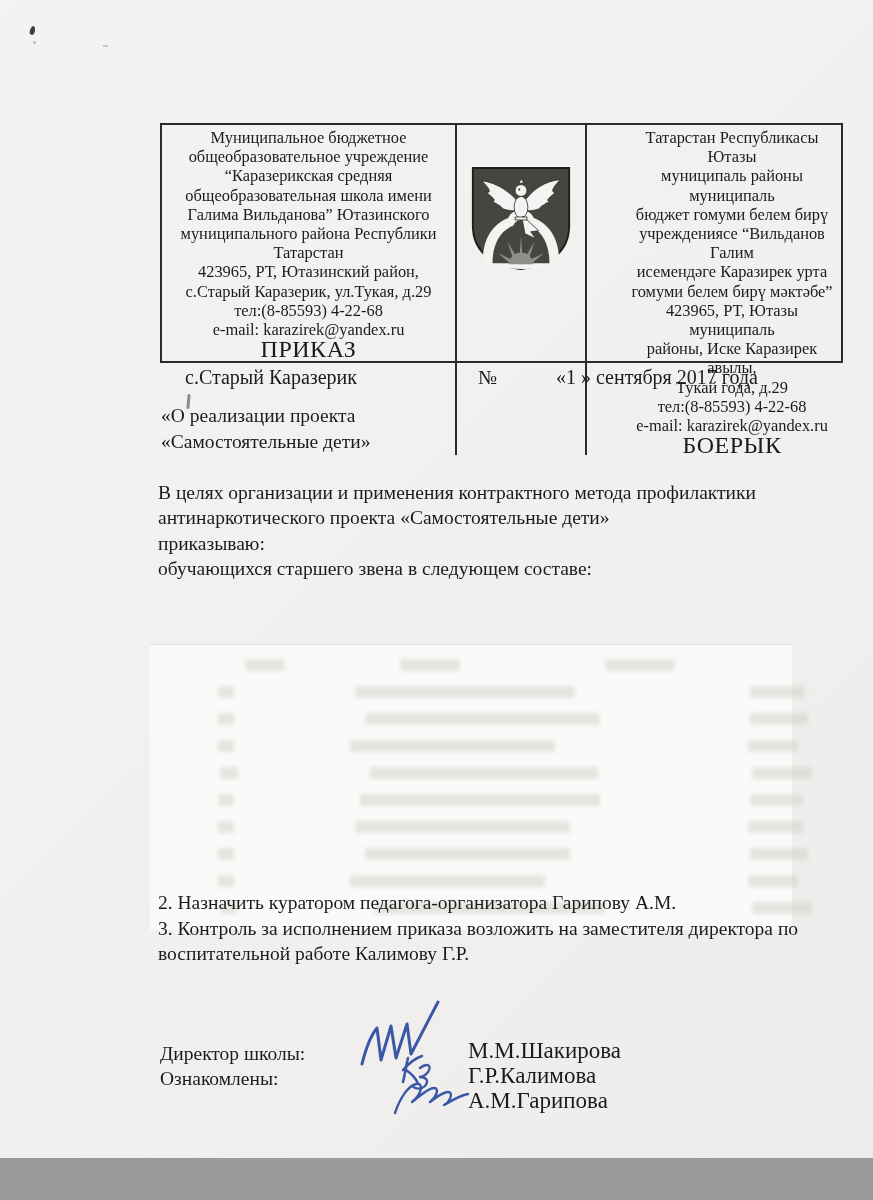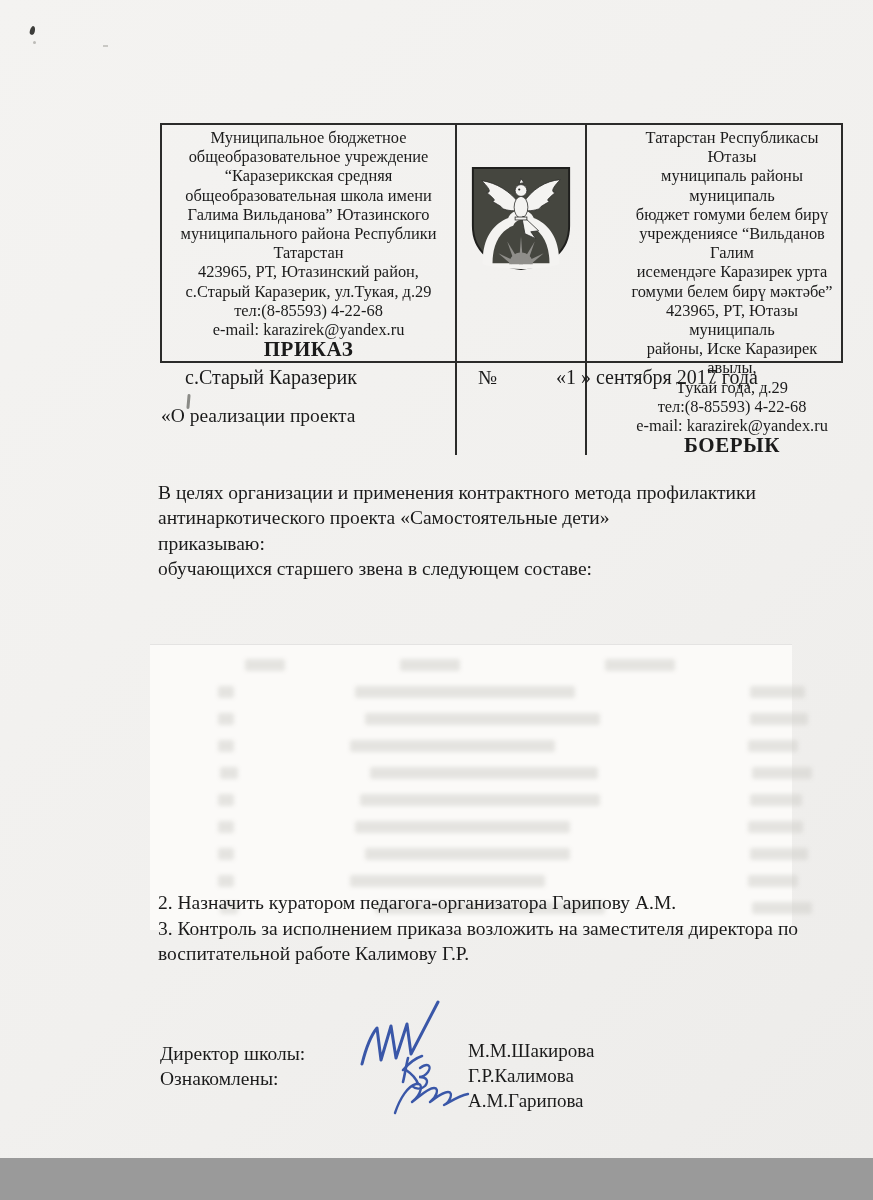--- a/index.html
+++ b/index.html
@@ -18,40 +18,40 @@
   
   .header-table{
     position:absolute;left:160px;top:123px;width:683px;height:240px;
     display:grid;grid-template-columns:295px 130px 258px;
     border:2px solid #2b2b2a;box-sizing:border-box;background:transparent;
   }
   .cell{box-sizing:border-box;text-align:center;padding:3px 4px 0 4px;}
   .cell-left{border-right:2px solid #2b2b2a;font-size:16.4px;line-height:19.2px;}
   .cell-mid{border-right:2px solid #2b2b2a;display:flex;justify-content:center;align-items:flex-start;padding-top:38px;}
   .cell-right{font-size:16.4px;line-height:19.2px;padding-left:36px;}
-  .cell-title{font-weight:bold;font-size:21px;letter-spacing:.5px;margin-top:1px;}
+  .cell-title{font-weight:normal;font-size:24px;letter-spacing:.5px;margin-top:1px;}
 
   .date-line{position:absolute;left:160px;top:366px;width:695px;height:26px;font-size:20px;}
   .date-line span{position:absolute;top:0;white-space:nowrap;}
   .dl-place{left:25px;}
   .dl-num{left:318px;}
   .dl-date{left:396px;}
 
   .subject{position:absolute;left:161px;top:403px;font-size:19.5px;line-height:26px;white-space:nowrap;}
   .body-lines{position:absolute;left:158px;top:480px;font-size:19.5px;line-height:25.4px;white-space:nowrap;}
   .resolution{position:absolute;left:158px;top:890px;font-size:19.5px;line-height:25.6px;white-space:nowrap;}
 
   .redacted{
     position:absolute;left:150px;top:644px;width:642px;height:285px;
     background:#fbfaf8;border-top:1px solid rgba(115,115,110,.16);
   }
   .ghost-bar{position:absolute;height:12px;border-radius:2px;background:#cfcec9;filter:blur(2px);opacity:.5;}
 
   .sig-labels{position:absolute;left:160px;top:1041px;font-size:19.5px;line-height:25.4px;white-space:nowrap;}
-  .sig-names{position:absolute;left:468px;top:1038px;font-size:19px;line-height:25.2px;white-space:nowrap;}
+  .sig-names{position:absolute;left:468px;top:1038px;font-size:23px;line-height:25.2px;white-space:nowrap;}
   .signatures-svg{position:absolute;left:350px;top:990px;}
 </style>
 </head>
 <body>
 
 <div class="doc">
 
   <span class="spk spk1"></span>
   <span class="spk spk2"></span>
   <span class="spk spk3"></span>
@@ -119,20 +119,21 @@
   <div class="date-line">
     <span class="dl-place">с.Старый Каразерик</span>
     <span class="dl-num">№</span>
     <span class="dl-date">«1 » сентября 2017 года</span>
   </div>
 
   <span class="pen-mark"></span>
 
   <div class="subject">
       <div>«О реализации проекта</div>
+      <div>«Самостоятельные дети»</div>
     </div>
 
   <div class="body-lines">
       <div>В целях организации и применения контрактного метода профилактики</div>
       <div>антинаркотического проекта «Самостоятельные дети»</div>
       <div>приказываю:</div>
       <div>обучающихся старшего звена в следующем составе:</div>
     </div>
 
   <div class="redacted">

